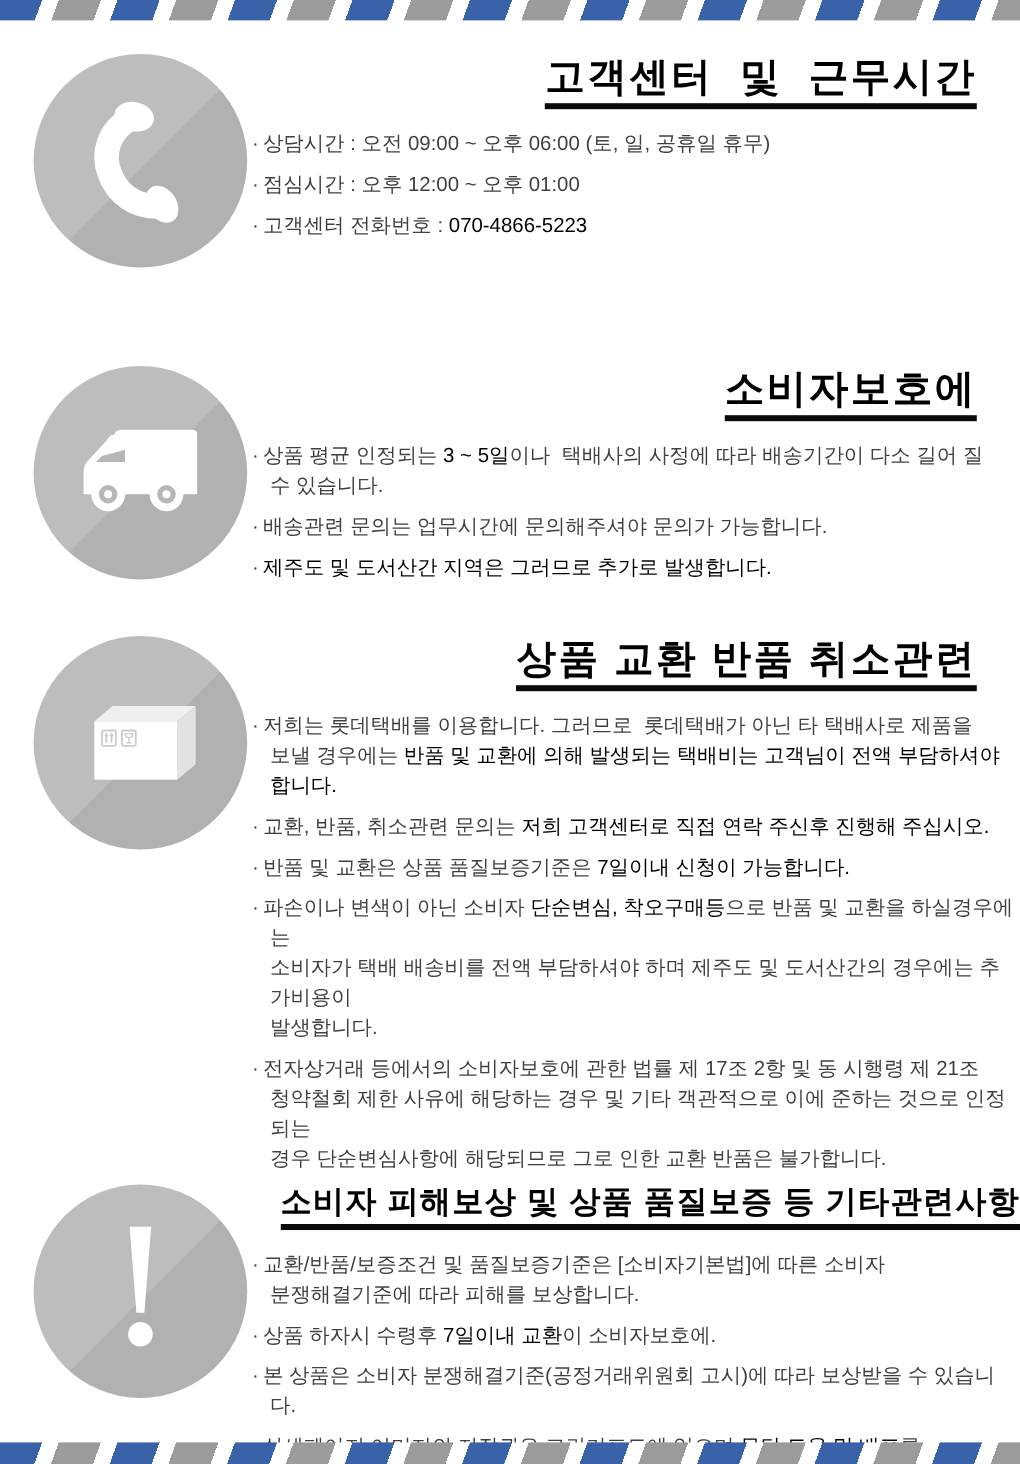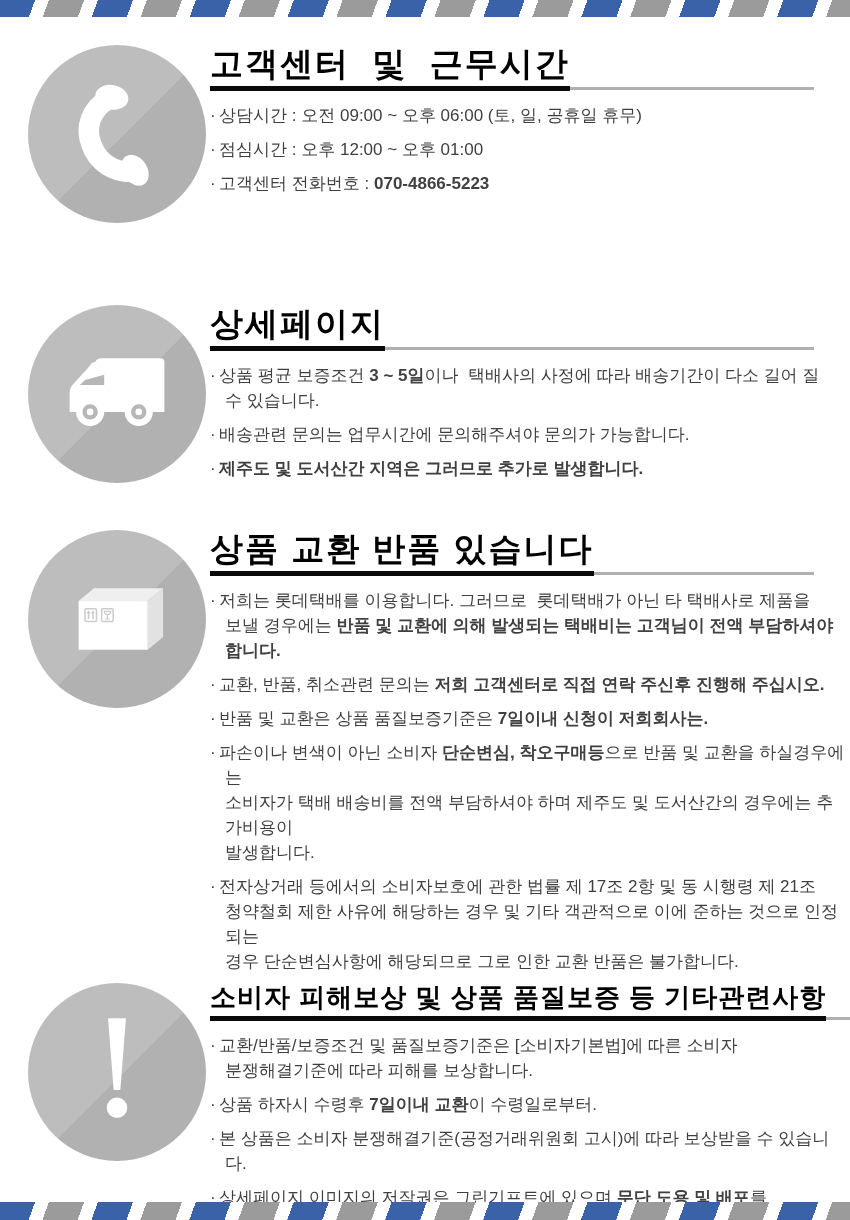--- a/index.html
+++ b/index.html
@@ -26,37 +26,37 @@
   section.sec-3 { margin-bottom:0; }
 
   .badge {
     position:absolute; left:28px; top:0; width:178px; height:178px;
     border-radius:50%;
     background:linear-gradient(135deg,#bdbdbd 52%,#b1b1b1 52%);
     display:flex; align-items:center; justify-content:center;
   }
   .badge svg { width:128px; height:128px; }
 
-  .hrow { display:flex; align-items:flex-end; width:604px; margin-bottom:12px; }
+  .hrow { display:flex; align-items:flex-end; width:604px; margin-bottom:12px;flex-direction:column; }
   .htext {
     font-size:33px; font-weight:bold; color:#000; letter-spacing:2px;
     line-height:1.15; border-bottom:5px solid #0a0a0a; padding-bottom:3px;
     white-space:pre;
   }
   .hrule { flex:1; border-bottom:3px solid #b0b0b0; margin-bottom:1px; }
   section.sec-3 .hrow { width:640px; }
   section.sec-3 .htext { font-size:26px; letter-spacing:1px; }
 
   p.line {
     font-size:17px; color:#3f3f3f; line-height:25px;
     margin-bottom:9px; white-space:pre-wrap;
     padding-left:15px; text-indent:-15px; max-width:645px;
   }
   p.line::before { content:"\00B7\2009"; color:#3f3f3f; }
-  p.line .red { color:#404040;font-weight:bold; }
+  p.line .red { color:#000000; }
 </style>
 </head>
 <body>
 
 <div class="stripe top" style="--sb: #3a62a8; --sg: #9b9b9b;"></div>
 
 <main id="sections">
     <section class="info-section sec-0">
       <div class="badge">
         <svg viewBox="0 0 100 100">
@@ -84,53 +84,53 @@
           <path fill="#b7b7b7" d="M25 39 L40 35 L40 43 L21 43 Z"></path>
           <circle cx="29" cy="64" r="11" fill="#fff"></circle>
           <circle cx="29" cy="64" r="6" fill="#b7b7b7"></circle>
           <circle cx="29" cy="64" r="2.6" fill="#fff"></circle>
           <circle cx="67" cy="64" r="11" fill="#fff"></circle>
           <circle cx="67" cy="64" r="6" fill="#b7b7b7"></circle>
           <circle cx="67" cy="64" r="2.6" fill="#fff"></circle>
         </svg>
       </div>
       <div class="hrow">
-        <span class="htext">상세페이지</span>
+        <span class="htext">소비자보호에</span>
         <span class="hrule"></span>
       </div>
       <div class="paras">
-        <p class="line"><span>상품 평균 보증조건 </span><span class="red">3 ~ 5일</span><span>이나  택배사의 사정에 따라 배송기간이 다소 길어 질
+        <p class="line"><span>상품 평균 인정되는 </span><span class="red">3 ~ 5일</span><span>이나  택배사의 사정에 따라 배송기간이 다소 길어 질
 수 있습니다.</span></p>
         <p class="line"><span>배송관련 문의는 업무시간에 문의해주셔야 문의가 가능합니다.</span></p>
         <p class="line"><span class="red">제주도 및 도서산간 지역은 그러므로 추가로 발생합니다.</span></p>
       </div>
     </section>
     <section class="info-section sec-2">
       <div class="badge">
         <svg viewBox="0 0 100 100">
           <polygon points="20,36 74,36 86,26 32,26" fill="#efefef"></polygon>
           <polygon points="74,36 86,26 86,64 74,74" fill="#e2e2e2"></polygon>
           <rect x="20" y="36" width="54" height="38" fill="#fff"></rect>
           <rect x="25" y="42" width="9" height="10" rx="1" fill="none" stroke="#cccccc" stroke-width="1.2"></rect>
           <path d="M27.8 50 L27.8 45 M31.2 50 L31.2 45" stroke="#cccccc" stroke-width="1.2"></path>
           <path d="M26.8 45.6 L27.8 44 L28.8 45.6 M30.2 45.6 L31.2 44 L32.2 45.6" fill="none" stroke="#cccccc" stroke-width="0.9"></path>
           <rect x="38" y="42" width="9" height="10" rx="1" fill="none" stroke="#cccccc" stroke-width="1.2"></rect>
           <path d="M40 44 C40 47.5 45 47.5 45 44 Z M42.5 47 L42.5 49.6 M40.8 50 L44.2 50" fill="none" stroke="#cccccc" stroke-width="0.9"></path>
         </svg>
       </div>
       <div class="hrow">
-        <span class="htext">상품 교환 반품 있습니다</span>
+        <span class="htext">상품 교환 반품 취소관련</span>
         <span class="hrule"></span>
       </div>
       <div class="paras">
         <p class="line"><span>저희는 롯데택배를 이용합니다. 그러므로  롯데택배가 아닌 타 택배사로 제품을
 보낼 경우에는 </span><span class="red">반품 및 교환에 의해 발생되는 택배비는 고객님이 전액 부담하셔야
 합니다.</span></p>
         <p class="line"><span>교환, 반품, 취소관련 문의는 </span><span class="red">저희 고객센터로 직접 연락 주신후 진행해 주십시오.</span></p>
-        <p class="line"><span>반품 및 교환은 상품 품질보증기준은 </span><span class="red">7일이내 신청이 저희회사는.</span></p>
+        <p class="line"><span>반품 및 교환은 상품 품질보증기준은 </span><span class="red">7일이내 신청이 가능합니다.</span></p>
         <p class="line"><span>파손이나 변색이 아닌 소비자 </span><span class="red">단순변심, 착오구매등</span><span>으로 반품 및 교환을 하실경우에는
 소비자가 택배 배송비를 전액 부담하셔야 하며 제주도 및 도서산간의 경우에는 추가비용이
 발생합니다.</span></p>
         <p class="line"><span>전자상거래 등에서의 소비자보호에 관한 법률 제 17조 2항 및 동 시행령 제 21조
 청약철회 제한 사유에 해당하는 경우 및 기타 객관적으로 이에 준하는 것으로 인정되는
 경우 단순변심사항에 해당되므로 그로 인한 교환 반품은 불가합니다.</span></p>
       </div>
     </section>
     <section class="info-section sec-3">
       <div class="badge">
@@ -139,21 +139,21 @@
           <circle cx="50" cy="78" r="8" fill="#fff"></circle>
         </svg>
       </div>
       <div class="hrow">
         <span class="htext">소비자 피해보상 및 상품 품질보증 등 기타관련사항</span>
         <span class="hrule"></span>
       </div>
       <div class="paras">
         <p class="line"><span>교환/반품/보증조건 및 품질보증기준은 [소비자기본법]에 따른 소비자
 분쟁해결기준에 따라 피해를 보상합니다.</span></p>
-        <p class="line"><span>상품 하자시 수령후 </span><span class="red">7일이내 교환</span><span>이 수령일로부터.</span></p>
+        <p class="line"><span>상품 하자시 수령후 </span><span class="red">7일이내 교환</span><span>이 소비자보호에.</span></p>
         <p class="line"><span>본 상품은 소비자 분쟁해결기준(공정거래위원회 고시)에 따라 보상받을 수 있습니다.</span></p>
         <p class="line"><span>상세페이지 이미지의 저작권은 그린기프트에 있으며 </span><span class="red">무단 도용 및 배포</span><span>를
 금합니다.</span></p>
       </div>
     </section>
   </main>
 
 <div class="stripe bottom" style="--sb: #3a62a8; --sg: #9b9b9b;"></div>
 
 </body></html>

